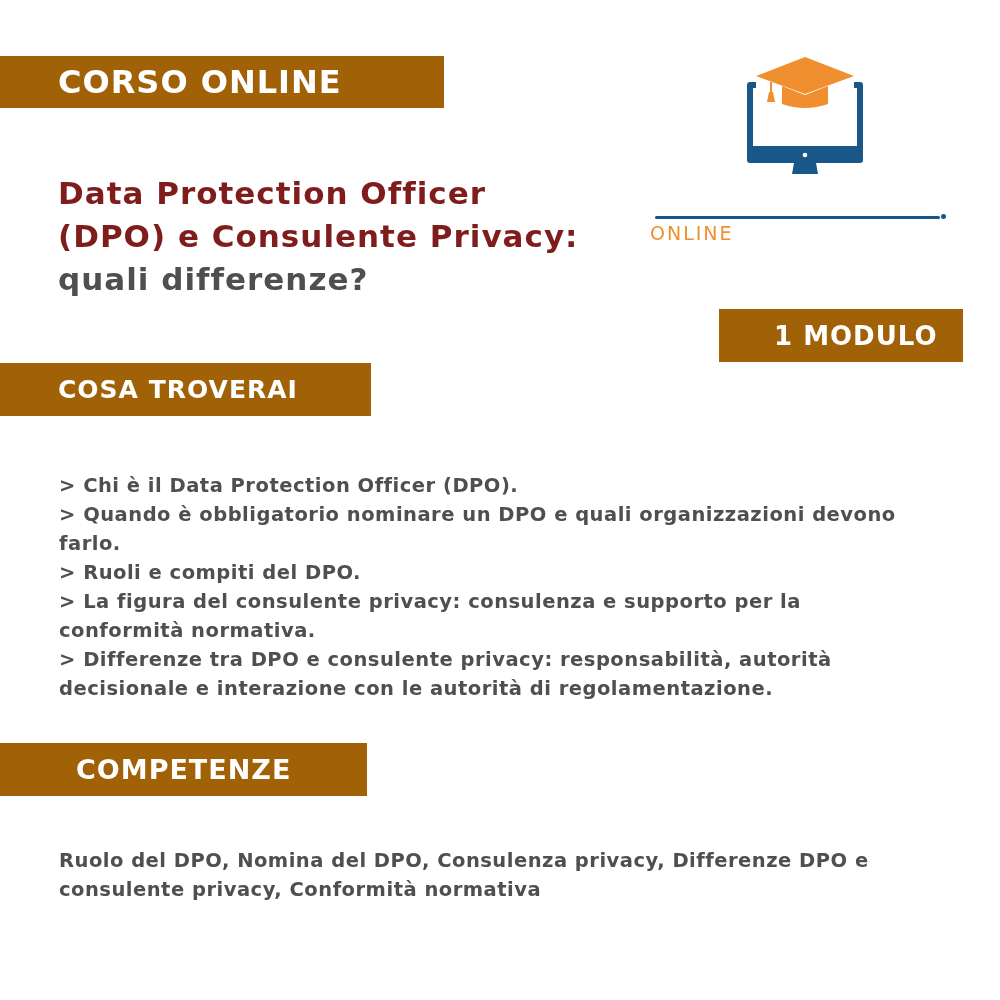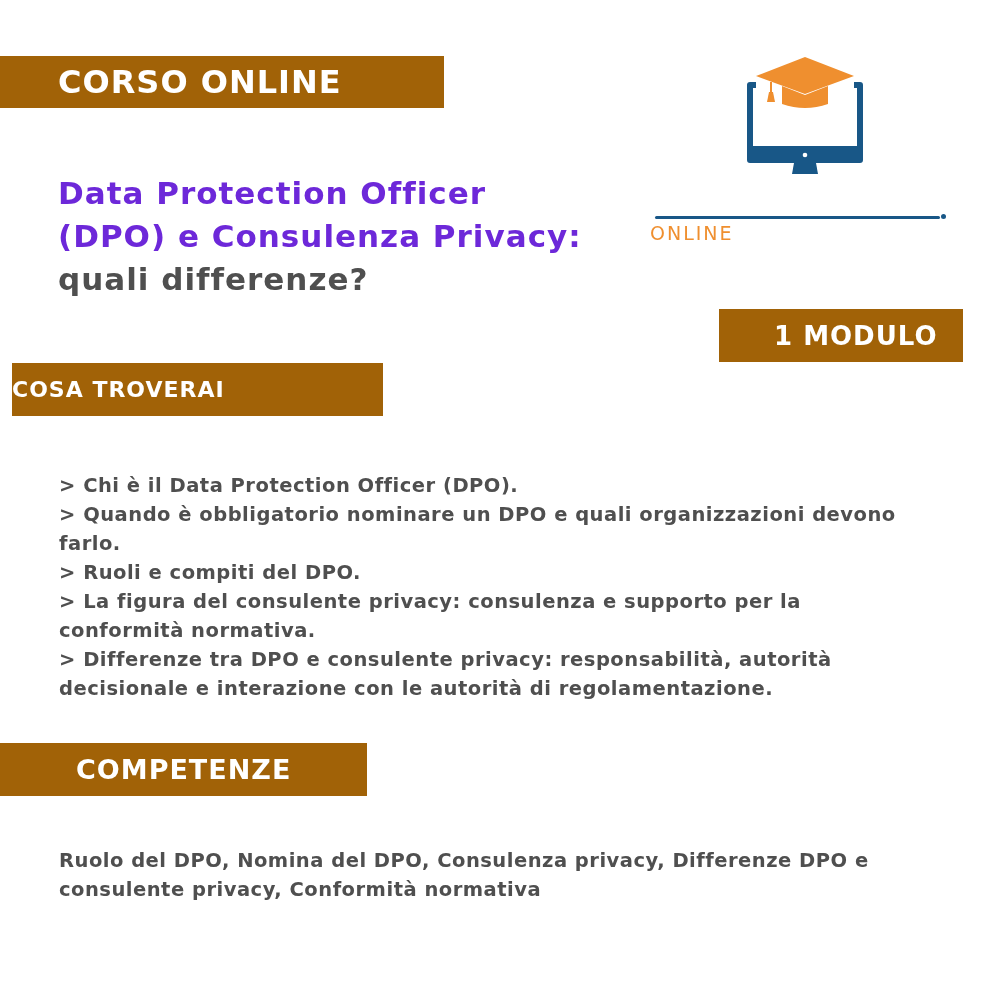--- a/index.html
+++ b/index.html
@@ -10,34 +10,34 @@
     position: absolute;
     background: #a16207;
     color: #ffffff;
     font-family: "DejaVu Sans", sans-serif;
     font-weight: bold;
     letter-spacing: 1px;
     display: flex;
     align-items: center;
   }
   .banner-corso { left: 0; top: 56px; width: 444px; height: 52px; padding-left: 58px; font-size: 32px; }
-  .banner-cosa { left: 0; top: 363px; width: 371px; height: 53px; font-size: 22px; margin-left: 12px; }
+  .banner-cosa { left: 0; top: 363px; width: 371px; height: 53px; padding-left: 58px; font-size: 25px; }
   .banner-comp { left: 0; top: 743px; width: 367px; height: 53px; padding-left: 76px; font-size: 27px; }
   .banner-modulo { left: 719px; top: 309px; width: 244px; height: 53px; padding-left: 55px; font-size: 26px; }
 
   .title {
     position: absolute;
     left: 58px; top: 172px;
     font-family: "DejaVu Sans", sans-serif;
     font-weight: bold;
     font-size: 31px;
     line-height: 43px;
     letter-spacing: 1px;
   }
-  .title .blue { color: #6d28d9; display: block; }
+  .title .blue { color: #7f1d1d; display: block; }
   .title .grey { color: #4f4f4f; display: block; }
 
   .logo { position: absolute; left: 650px; top: 52px; width: 300px; height: 200px; }
   .logo-text {
     position: absolute; left: 4px; top: 122px;
     font-family: "DejaVu Sans", sans-serif; font-weight: bold;
     font-size: 30px; color: #185787; letter-spacing: -0.5px; white-space: nowrap;
   }
   .logo-line { position: absolute; left: 5px; top: 164px; width: 285px; height: 3px; background: #185787; border-radius: 2px; }
   .logo-dot { position: absolute; left: 291px; top: 162px; width: 5px; height: 5px; background: #185787; border-radius: 50%; }
@@ -61,21 +61,21 @@
 </style>
 </head>
 <body>
 
 <div class="banner banner-corso">
   <span>CORSO ONLINE</span>
 </div>
 
 <div class="title">
   <span class="blue">Data Protection Officer</span>
-  <span class="blue">(DPO) e Consulenza Privacy:</span>
+  <span class="blue">(DPO) e Consulente Privacy:</span>
   <span class="grey">quali differenze?</span>
 </div>
 
 <div class="logo">
   <svg width="300" height="125" viewBox="0 0 300 125" style="position:absolute;left:0;top:0;">
 
     <path d="M106 30 L100 30 Q97 30 97 33 L97 108 Q97 111 100 111 L210 111 Q213 111 213 108 L213 33 Q213 30 210 30 L204 30 L204 36 L207 36 L207 94 L103 94 L103 36 L106 36 Z" fill="#185787"></path>
 
     <path d="M144 111 L166 111 L168 122 L142 122 Z" fill="#185787"></path>
     <circle cx="155" cy="103" r="2.3" fill="#ffffff"></circle>

